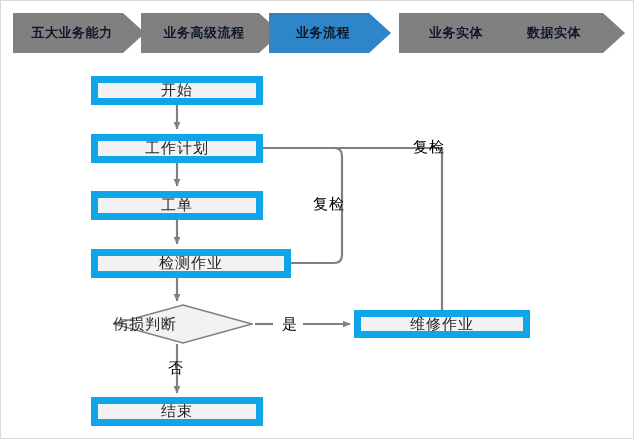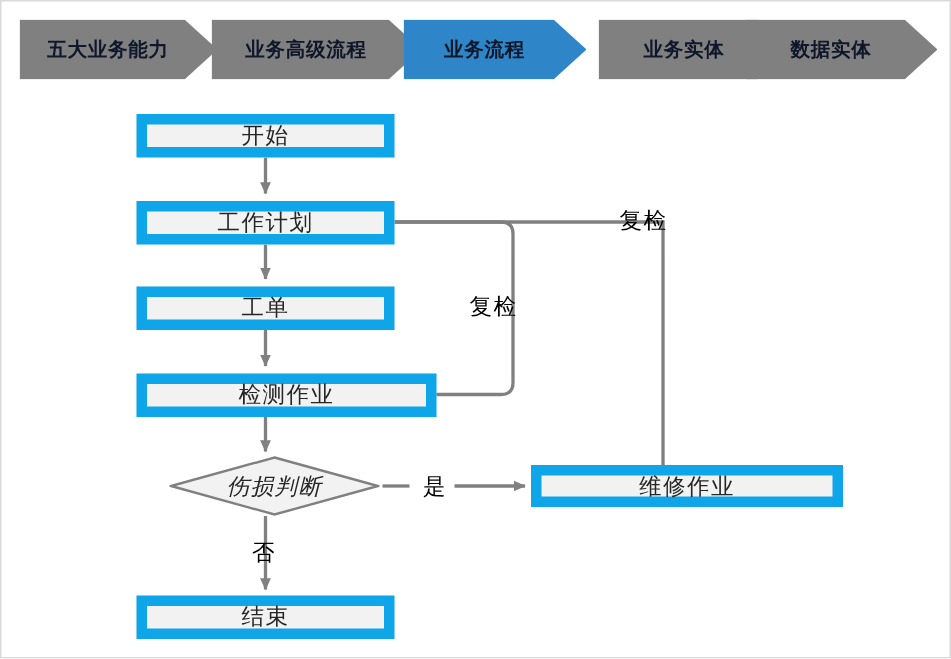--- a/index.html
+++ b/index.html
@@ -65,22 +65,21 @@
     justify-content: center;
     font-size: 15px;
     color: #262626;
     letter-spacing: 1px;
   }
 
   .diamond-wrap {
     position: absolute;
     display: flex;
     align-items: center;
-    justify-content: center;
-    font-style: italic;
+    justify-content: flex-start;
   }
   .diamond-wrap .diamond-label {
     position: relative;
     z-index: 2;
     font-size: 15px;
     color: #262626;
     letter-spacing: 1px;
   }
 
   .edge-label {
@@ -172,21 +171,21 @@
       <svg width="140" height="40" style="position:absolute;left:0;top:0;">
         <polygon points="70,1 139,20 70,39 1,20" fill="#f2f2f2" stroke="#808080" stroke-width="1.6"></polygon>
       </svg>
       <span class="diamond-label">伤损判断</span>
     </div>
 
     <div class="node" style="left:90px; top:396px; width:172px; height:29px;">
       <span>结束</span>
     </div>
 
-    <div class="node" style="left:353px; top:309px; width:208px; height:28px;">
+    <div class="node" style="left:353px; top:309px; width:176px; height:28px;">
       <span>维修作业</span>
     </div>
 
     <div class="edge-label" style="left:312px; top:194px;">复检</div>
 
     <div class="edge-label" style="left:412px; top:137px;">复检</div>
 
     <div class="edge-label" style="left:281px; top:314px;">是</div>
 
     <div class="edge-label" style="left:167px; top:358px;">否</div>

